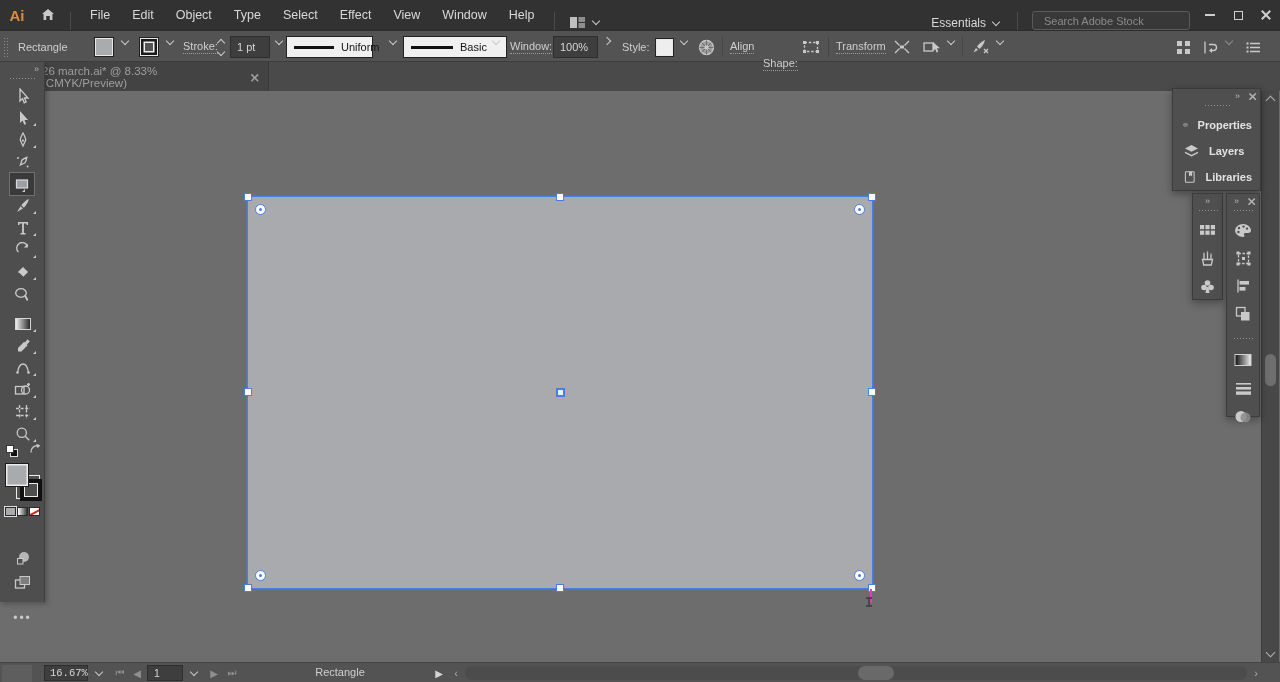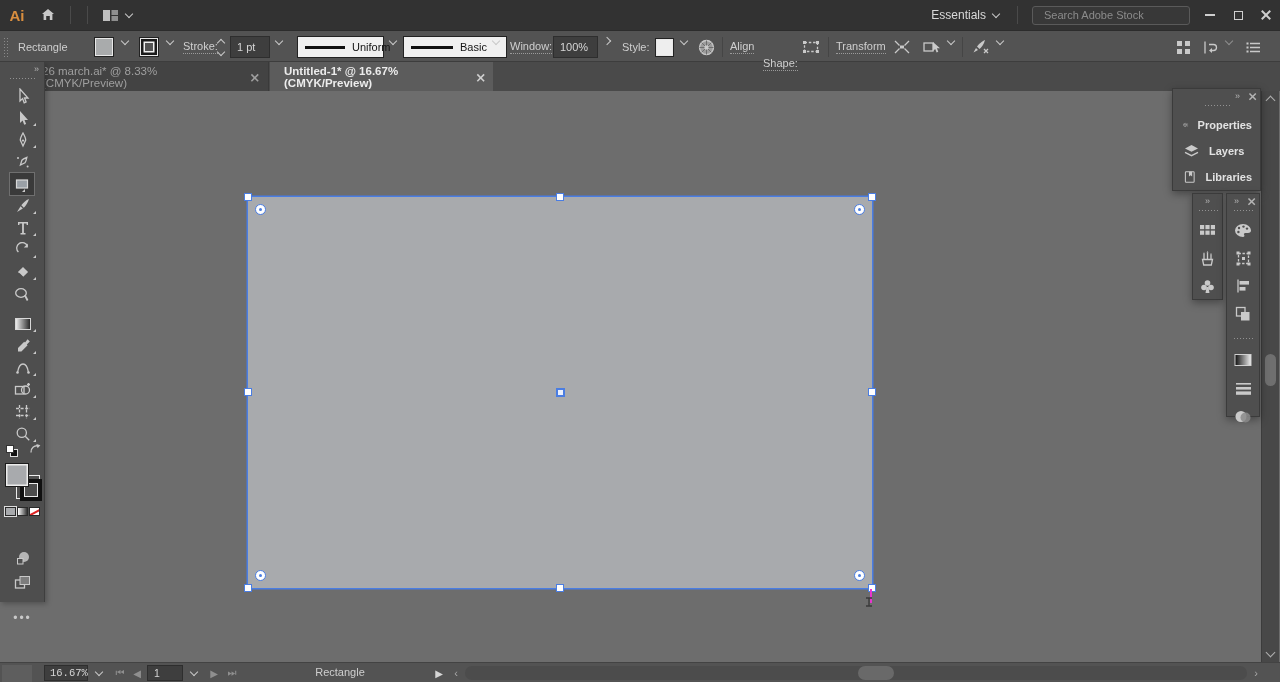--- a/index.html
+++ b/index.html
@@ -2,21 +2,21 @@
 <html><head>
 <meta charset="utf-8">
 <style>
   * { margin:0; padding:0; box-sizing:border-box; }
   html,body { width:1280px; height:682px; overflow:hidden; background:#2a2a2a;
               font-family:"Liberation Sans", sans-serif; }
   #app { position:relative; width:1280px; height:682px; background:#6d6d6d; }
 
   
   .topbar { position:absolute; left:0; top:0; width:1280px; height:30px;
-            background:#323232; display:flex; align-items:center; z-index:50; }
+            background:#323232; display:flex; align-items:flex-end; z-index:50; }
   .ai-logo { width:34px; height:30px; display:flex; align-items:center; justify-content:center;
              color:#d98e3f; font-weight:bold; font-size:15px; }
   .home-btn { width:28px; height:30px; display:flex; align-items:center; justify-content:center; }
   .tb-sep { width:1px; height:18px; background:#4a4a4a; margin:0 8px; }
   .menu { display:flex; align-items:center; }
   .menu span { padding:0 11px; font-size:12.5px; color:#d9d9d9; line-height:30px; cursor:default; }
   .spacer { flex:1; }
   .workspace { display:flex; align-items:center; gap:7px; color:#d9d9d9; font-size:12px; padding:0 10px; }
   .searchbox { width:158px; height:19px; background:#383838; border:1px solid #5a5a5a; border-radius:3px;
                display:flex; align-items:center; padding:0 6px; gap:5px; margin:0 6px; }
@@ -156,20 +156,31 @@
 <div id="app">
 
   <div class="topbar">
     <div class="ai-logo">Ai</div>
     <div class="home-btn">
       <svg width="16" height="16" viewBox="0 0 16 16">
           <path class="fil" d="M8 2l6 5h-1.6v6H9.8v-4H6.2v4H3.6V7H2z"></path>
         </svg>
     </div>
     <div class="tb-sep"></div>
+    <div class="menu">
+      <span>File</span>
+      <span>Edit</span>
+      <span>Object</span>
+      <span>Type</span>
+      <span>Select</span>
+      <span>Effect</span>
+      <span>View</span>
+      <span>Window</span>
+      <span>Help</span>
+    </div>
     <div class="tb-sep"></div>
     <div class="workspace" style="padding:0 6px;">
       <svg width="17" height="15" viewBox="0 0 17 15">
         <rect x="1" y="2" width="7" height="11" fill="#bfbfbf"></rect>
         <rect x="9.5" y="2" width="6.5" height="5" fill="#8e8e8e"></rect>
         <rect x="9.5" y="8" width="6.5" height="5" fill="#8e8e8e"></rect>
       </svg>
       <i class="chev"></i>
     </div>
     <div class="spacer"></div>
@@ -226,21 +237,21 @@
           <i class="chev down"></i>
         </div>
       </div>
     <div class="cb" style="left:230px;">
         <div class="darkfield" style="width:40px;">1 pt</div>
       </div>
     <div class="cb chevbtn" style="left:271px;">
         <i class="chev"></i>
       </div>
 
-    <div class="cb" style="left:297px;">
+    <div class="cb" style="left:286px;">
         <div class="whitefield" style="width:87px;">
       <div class="lineprev" style="width:40px;"></div>
       <span>Uniform</span>
     </div>
       </div>
     <div class="cb chevbtn" style="left:385px;">
         <i class="chev"></i>
       </div>
 
     <div class="cb" style="left:403px;">
@@ -353,24 +364,20 @@
         <rect x="0.5" y="1.5" width="2" height="2" class="fil"></rect>
           <rect x="0.5" y="5.5" width="2" height="2" class="fil"></rect>
         <rect x="0.5" y="9.5" width="2" height="2" class="fil"></rect>
       </svg>
     </div>
   </div>
 
   <div class="tabbar">
     <div class="tab inactive" style="left:28px; width:241px;">
       <span>26 march.ai* @ 8.33% (CMYK/Preview)</span>
-      <div class="xicon"></div>
-    </div>
-    <div class="tab active" style="left:270px; width:223px;">
-      <span>Untitled-1* @ 16.67% (CMYK/Preview)</span>
       <div class="xicon"></div>
     </div>
   </div>
 
   <div class="canvas">
     <div class="artrect">
 
       <div class="handle" style="left:-4px;top:-4px;"></div>
       <div class="handle" style="left:308px;top:-4px;"></div>
       <div class="handle" style="right:-4px;top:-4px;"></div>

